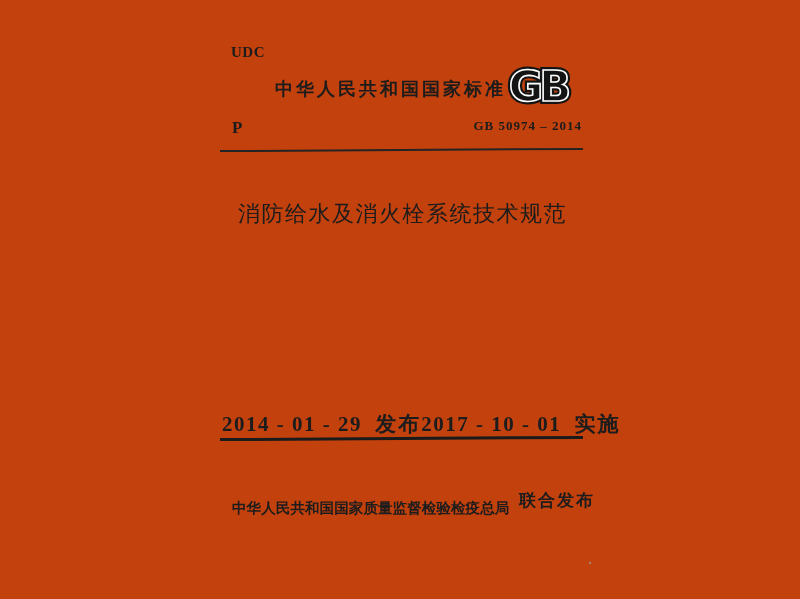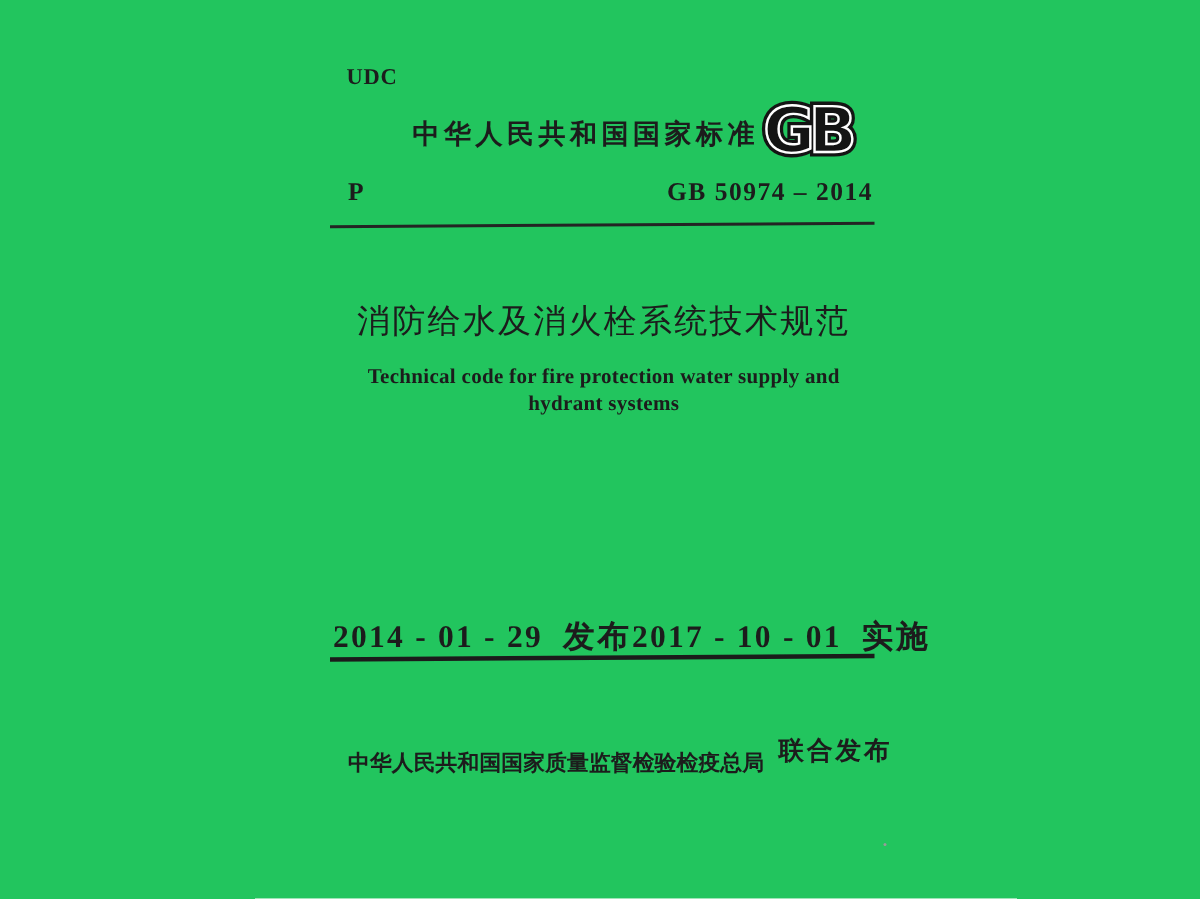--- a/index.html
+++ b/index.html
@@ -4,21 +4,21 @@
 <style>
   html, body {
     margin: 0;
     padding: 0;
     background: #ffffff;
   }
   .scan-page {
     position: relative;
     width: 800px;
     height: 599px;
-    background: #22c55e;
+    background: #c2410c;
     overflow: hidden;
     color: #1c1c1c;
   }
   .serif { font-family: "Liberation Serif", "DejaVu Serif", serif; }
   .sans  { font-family: "Liberation Sans", "DejaVu Sans", sans-serif; }
 
   .abs { position: absolute; }
 
   .udc {
     left: 231px; top: 44px;
@@ -34,21 +34,21 @@
   }
   .gb-logo {
     left: 492px; top: 60px;
   }
   .doc-class {
     left: 232px; top: 118px;
     font-size: 17px; font-weight: bold;
   }
   .std-number {
     right: 218px; top: 118px;
-    font-size: 17px; font-weight: bold;
+    font-size: 13px; font-weight: bold;
     letter-spacing: 1px;
   }
   .rule {
     left: 220px; width: 363px;
     background: #242424;
     transform: rotate(-0.35deg);
   }
   .rule-top { top: 149px; height: 2px; }
   .rule-bottom { top: 437px; height: 3px; background: #1b1b1b; }
 
@@ -122,24 +122,20 @@
   </div>
 
   <div class="abs doc-class serif">P</div>
 
   <div class="abs std-number serif">GB 50974 – 2014</div>
 
   <div class="abs rule rule-top"></div>
 
   <div class="abs main-title serif">消防给水及消火栓系统技术规范</div>
 
-  <div class="abs en-title serif">
-    <div>Technical code for fire protection water supply and</div>
-    <div>hydrant systems</div>
-  </div>
 
   <div class="abs date-row serif">
     <div class="date-item">
       <span class="date-value">2014 - 01 - 29</span>
       <span class="date-label">发布</span>
     </div>
     <div class="date-item">
       <span class="date-value">2017 - 10 - 01</span>
       <span class="date-label">实施</span>
     </div>

